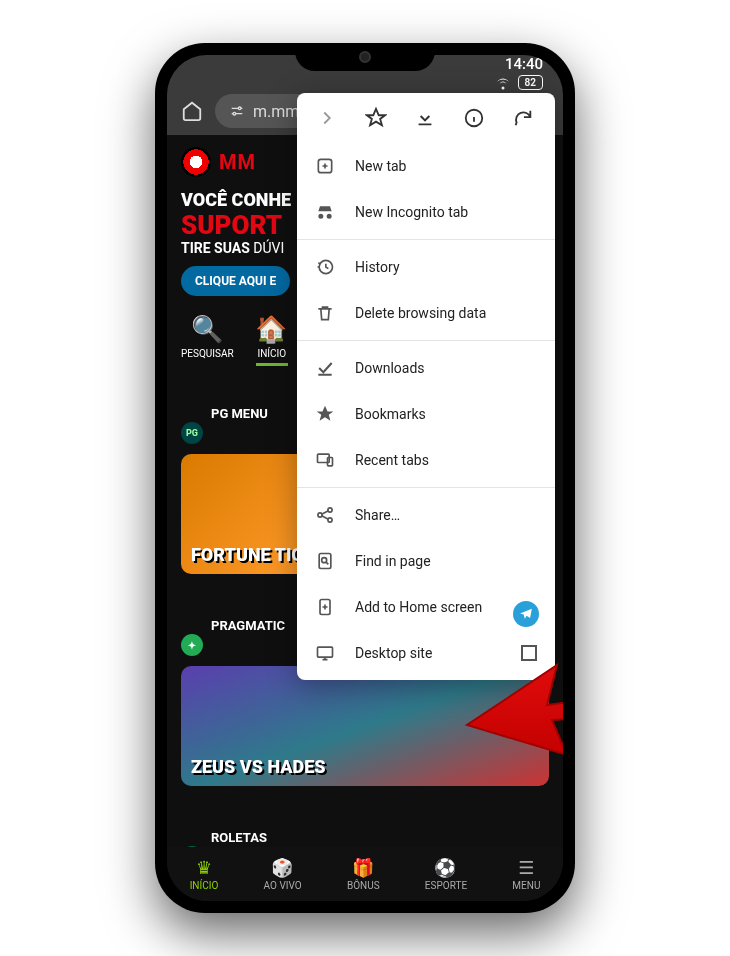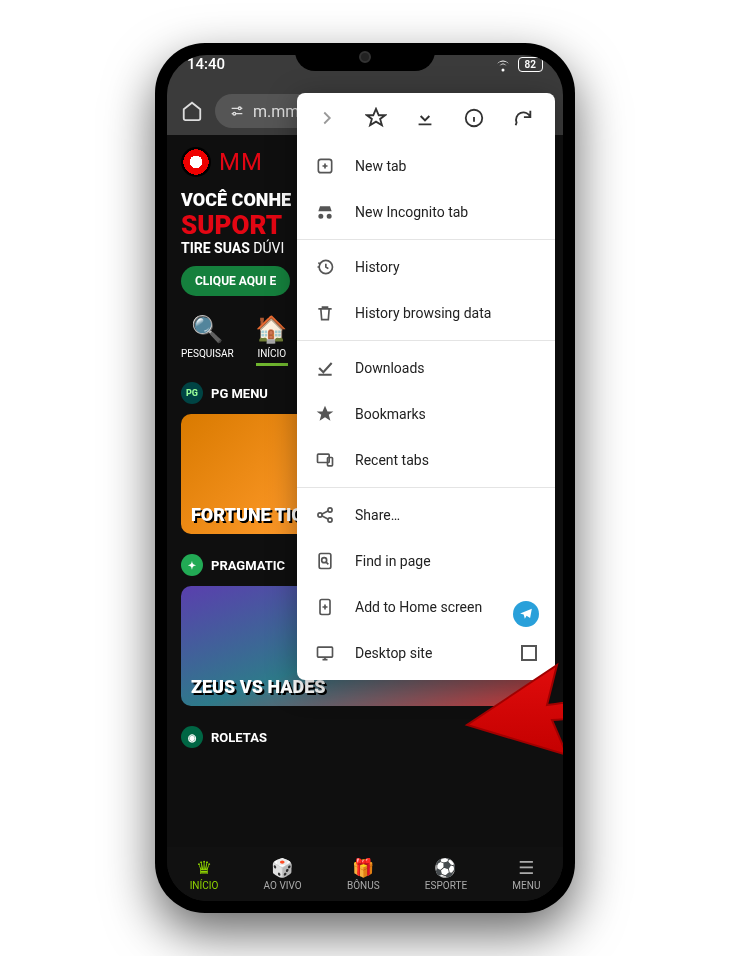--- a/index.html
+++ b/index.html
@@ -28,23 +28,24 @@
     position: absolute; top: 0; left: 50%; transform: translateX(-50%);
     width: 140px; height: 28px; background: #000;
     border-radius: 0 0 20px 20px; z-index: 100;
   }
   .camera {
     position: absolute; top: 8px; left: 50%; transform: translateX(-50%);
     width: 12px; height: 12px; background: #222; border: 2px solid #333;
     border-radius: 50%; z-index:101;
   }
   .status-bar {
-    height: 32px; display: flex; align-items: flex-start; justify-content: space-between;
+    height: 32px; display: flex; align-items: flex-end; justify-content: space-between;
     padding: 0 20px; color: #fff; font-size: 15px; font-weight: 500;
     background: #3b3b3b;
+    flex-direction: column;
   }
   .status-right { display: flex; align-items: center; gap: 6px; }
   .wifi-icon svg { width: 18px; height: 18px; }
   .battery {
     border: 1.5px solid #fff; border-radius: 4px;
     padding: 1px 6px; font-size: 10px; font-weight:600;
   }
   .addr-bar {
     height: 48px; background: #3b3b3b; display: flex; align-items: center;
     padding: 0 14px; gap: 12px; color: #ddd;
@@ -55,36 +56,36 @@
     font-size: 16px; color:#ddd;
   }
   .content { position: absolute; top: 80px; left:0; right:0; bottom:54px;
     background: #0f0f0f; overflow:hidden; color:#fff; }
   .brand { display:flex; align-items:center; gap:8px; padding: 12px 14px; }
   .brand-logo {
     width: 30px; height:30px; border-radius:50%;
     background: radial-gradient(circle,#fff 30%,#e00 30% 60%,#000 60%);
     position:relative;
   }
-  .brand-text { font-size: 24px; font-weight: 400; letter-spacing: 1px; }
+  .brand-text { font-size: 20px; font-weight: 700; letter-spacing: 1px; }
   .promo { padding: 0 14px; }
   .promo-line1 { font-size: 18px; font-weight: 900; color:#fff; }
   .promo-line2 { font-size: 26px; font-weight: 900; color:#e30613; }
   .promo-line3 { font-size: 14px; font-weight: 700; color:#fff; }
   .promo-line3 b { font-weight: 400; }
-  .cta { margin: 10px 14px 0; background:#15803d; border-radius:20px; padding:8px 14px;
+  .cta { margin: 10px 14px 0; background:#0369a1; border-radius:20px; padding:8px 14px;
     font-size:12px; font-weight:700; display:inline-block; }
   .tabs { display:flex; gap:22px; padding: 18px 14px 6px; font-size:10px; }
   .tab { display:flex; flex-direction:column; align-items:center; gap:4px; }
   .tab.active { border-bottom:3px solid #6fb52e; padding-bottom:4px; }
   .tab-icon { font-size: 26px; }
   .section-head { display:flex; align-items:center; gap:8px; padding: 10px 14px 6px;
     font-size:13px; font-weight:700; }
   .badge { width:22px; height:22px; border-radius:50%; background:#0a5; display:flex;
-    align-items:center; justify-content:center; font-size:10px; }
+    align-items:center; justify-content:center; font-size:10px;margin-top:40px; }
   .badge.pg { background:#044; color:#9f9; font-size:9px; font-weight:800; }
   .badge.prag { background:#2a5; }
   .game-card {
     margin: 4px 14px 10px; height:120px; border-radius:10px;
     display:flex; align-items:flex-end; padding:10px;
     font-size:18px; font-weight:900; line-height:1;
     text-shadow: 2px 2px 0 #000;
   }
   .card-tiger { background: linear-gradient(135deg,#d97a00,#ff9a2a,#e34); }
   .card-zeus { background: linear-gradient(160deg,#5a3fae,#2e7a8a,#c33); }
@@ -296,21 +297,21 @@
             </svg>
         </span>
         <span>History</span>
       </div>
       <div class="menu-item">
         <span class="mi-icon">
           <svg width="20" height="20" viewBox="0 0 24 24" fill="none" stroke="#555" stroke-width="2">
               <path d="M4 7h16M9 7V5h6v2M7 7l1 13h8l1-13"></path>
             </svg>
         </span>
-        <span>History browsing data</span>
+        <span>Delete browsing data</span>
       </div>
       <div class="hr"></div>
       <div class="menu-item">
         <span class="mi-icon">
           <svg width="20" height="20" viewBox="0 0 24 24" fill="none" stroke="#555" stroke-width="2.5">
               <path d="M5 12l5 5L20 6M4 20h16"></path>
             </svg>
         </span>
         <span>Downloads</span>
       </div>

